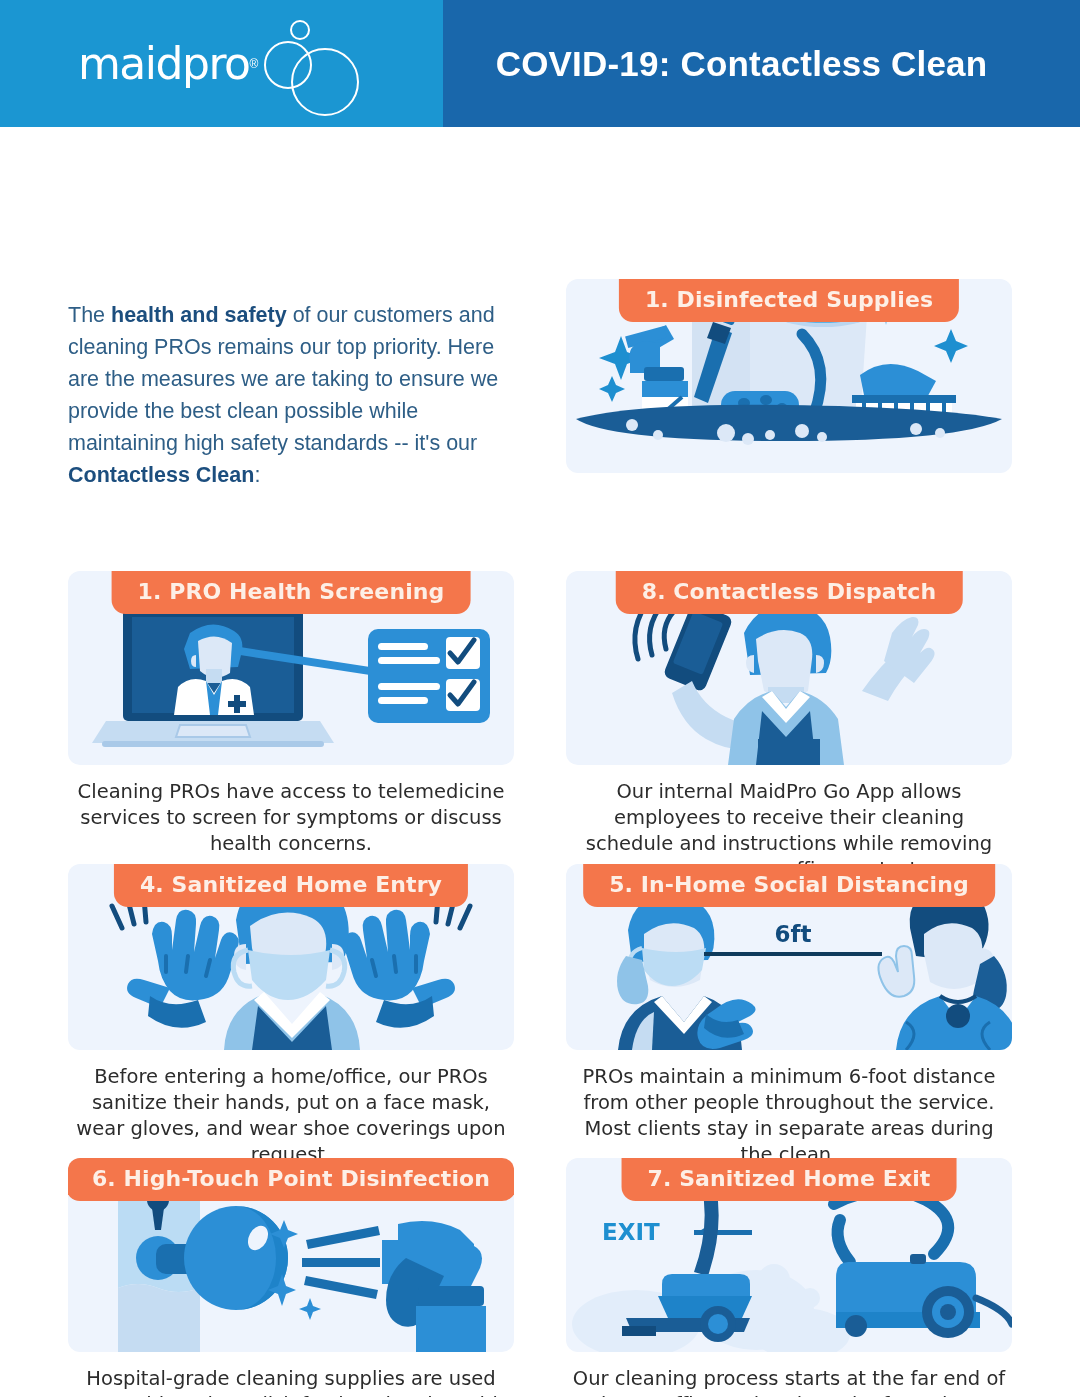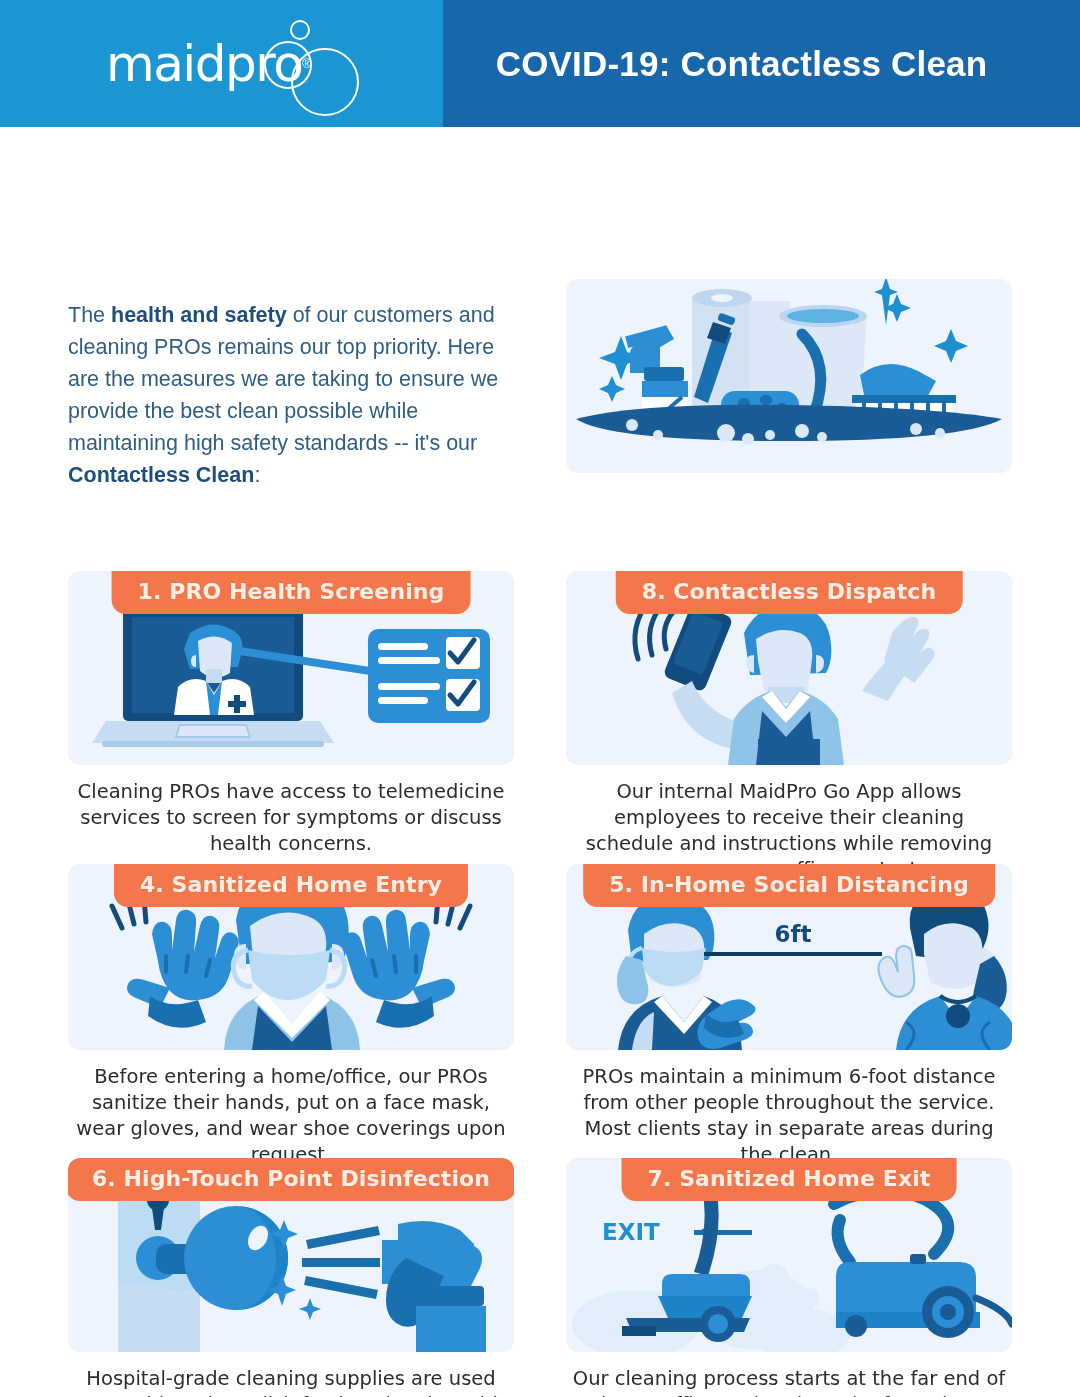--- a/index.html
+++ b/index.html
@@ -31,26 +31,25 @@
   .header-title {
     color: #ffffff;
     font-size: 35px;
     font-weight: bold;
     letter-spacing: .2px;
     white-space: nowrap;
   }
   .logo-wrap { position: relative; display: flex; align-items: center; height: 100px; }
   .logo-word {
     color: #ffffff;
-    font-size: 50px;
+    font-size: 44px;
     letter-spacing: -1.5px;
     font-weight: 400;
     line-height: 1;
     font-family: "DejaVu Sans", sans-serif;
-    margin-left: 28px;
   }
   .logo-reg {
     font-size: 12px; vertical-align: super; color:#ffffff;
   }
   .bub { position: absolute; border: 2.5px solid #ffffff; border-radius: 50%; }
   .bub-sm  { width: 20px;  height: 20px;  left: 212px; top: 6px; }
   .bub-md  { width: 48px;  height: 48px;  left: 186px; top: 27px; }
   .bub-lg  { width: 68px;  height: 68px;  left: 213px; top: 34px; }
 
   
@@ -174,20 +173,21 @@
         <circle cx="66" cy="146" r="6" fill="#DCE8F7"></circle>
         <circle cx="92" cy="156" r="5" fill="#DCE8F7"></circle>
         <circle cx="160" cy="154" r="9" fill="#DCE8F7"></circle>
         <circle cx="182" cy="160" r="6" fill="#DCE8F7"></circle>
         <circle cx="204" cy="156" r="5" fill="#DCE8F7"></circle>
         <circle cx="236" cy="152" r="7" fill="#DCE8F7"></circle>
         <circle cx="256" cy="158" r="5" fill="#DCE8F7"></circle>
         <circle cx="350" cy="150" r="6" fill="#DCE8F7"></circle>
         <circle cx="374" cy="154" r="5" fill="#DCE8F7"></circle>
       </svg>
+      <div class="banner">1. Disinfected Supplies</div>
     </div>
   </div>
 
   <div class="card" style="left:68px; top:444px;">
     <div class="panel" style="height:194px;">
       <svg class="art" viewBox="0 0 446 194">
 
         <rect x="55" y="38" width="180" height="112" rx="5" fill="#124C7E"></rect>
         <rect x="64" y="46" width="162" height="96" fill="#1A5D96"></rect>
 

